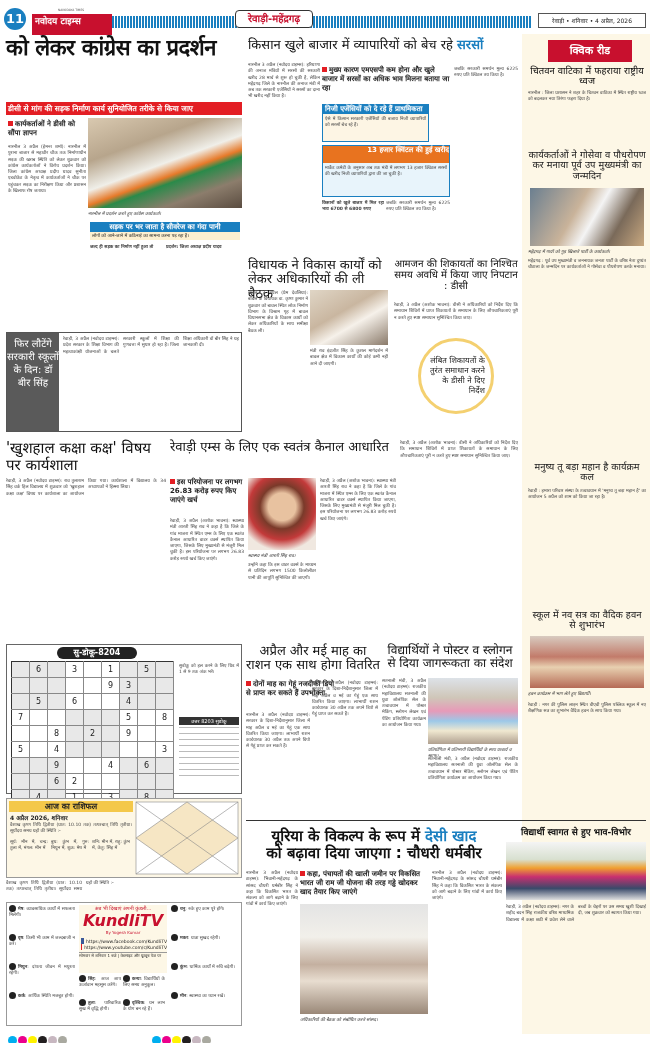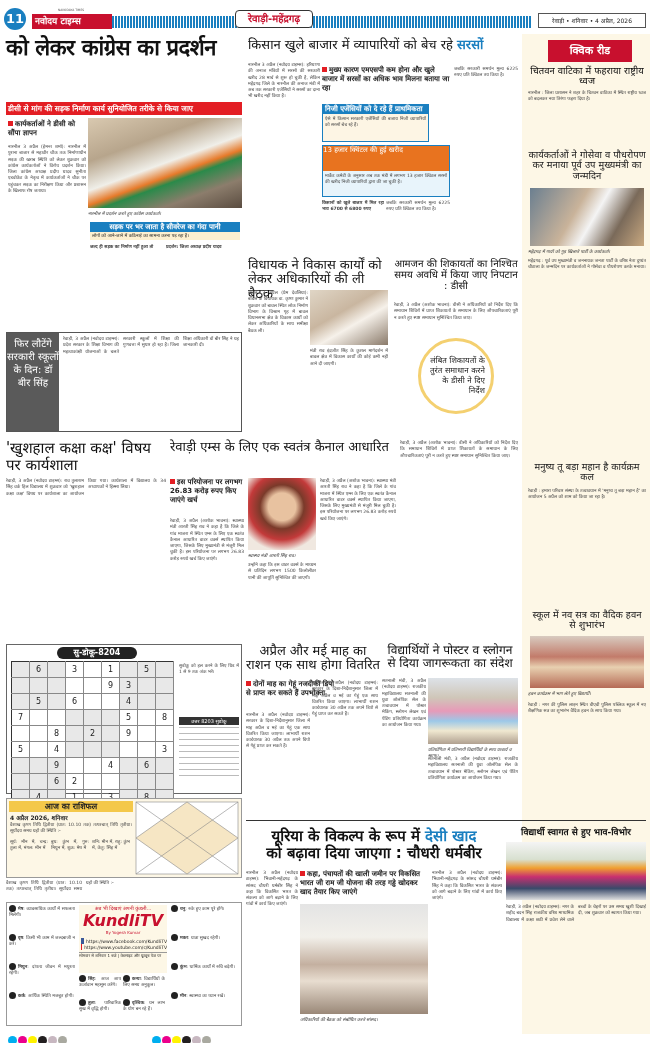--- a/index.html
+++ b/index.html
@@ -1,20 +1,20 @@
 <!DOCTYPE html>
 <html><head>
 <meta charset="utf-8">
 <style>
 *{box-sizing:border-box;margin:0;padding:0}
 body{width:650px;height:1043px;background:#fff;font-family:"DejaVu Sans",sans-serif;position:relative;overflow:hidden;color:#222}
 .abs{position:absolute}
 .masthead{left:0;top:0;width:650px;height:34px}
 .pageno{left:4px;top:8px;width:22px;height:22px;border-radius:50%;background:#1a7fc0;color:#fff;font:bold 13px "DejaVu Sans",sans-serif;text-align:center;line-height:22px}
-.brand{left:32px;top:14px;width:80px;height:15px;background:#c8102e;color:#fff;font:bold 9px "DejaVu Sans",sans-serif;line-height:15px;padding-left:3px}
+.brand{left:32px;top:14px;width:80px;height:21px;background:#c8102e;color:#fff;font:bold 9px "DejaVu Sans",sans-serif;line-height:15px;padding-left:3px}
 .brandtop{left:58px;top:8px;font-size:3px;color:#555}
 .stripe{left:112px;top:16px;width:420px;height:12px;background:repeating-linear-gradient(90deg,#1a7fc0 0 2px,#fff 2px 3px)}
 .edition{left:235px;top:10px;width:78px;height:18px;background:#fff;border:1px solid #333;color:#c8102e;font:bold 10px "DejaVu Sans",sans-serif;text-align:center;line-height:16px;border-radius:4px}
 .datebox{left:538px;top:13px;width:108px;height:15px;border:1px solid #555;font-size:6px;line-height:13px;text-align:center}
 .hl{font-family:"DejaVu Sans",sans-serif;font-weight:bold;color:#111;line-height:1.1}
 .blue{color:#1a7fc0}
 .redbar{background:#e31e24;color:#fff;font-weight:bold}
 .txt{font-size:4.5px;line-height:6.3px;color:#444;text-align:justify;overflow:hidden}
 .photo{background:linear-gradient(135deg,#b8a58a,#7a6a5a 40%,#c9b9a2 70%,#8c7d6c)}
 .cap{font-size:4.5px;color:#333;font-style:italic}
@@ -57,21 +57,21 @@
 <div class="abs hl" style="left:248px;top:38px;width:270px;font-size:13px;font-weight:normal;white-space:nowrap">
   <span>किसान खुले बाजार में व्यापारियों को बेच रहे</span> <span class="blue" style="font-weight:bold">सरसों</span>
 </div>
 <div class="abs txt" style="left:248px;top:62px;width:72px;height:190px">नारनौल 3 अप्रैल (नवोदय टाइम्स): हरियाणा की अनाज मंडियों में सरसों की सरकारी खरीद 28 मार्च से शुरू हो चुकी है, लेकिन महेंद्रगढ़ जिले के नारनौल की अनाज मंडी में अब तक सरकारी एजेंसियों ने सरसों का दाना भी खरीद नहीं किया है।</div>
 <div class="abs sub" style="left:322px;top:66px;width:128px"><span class="bullet"></span><span>मुख्य कारण एमएसपी कम होना और खुले बाजार में सरसों का अधिक भाव मिलना बताया जा रहा</span></div>
 <div class="abs" style="left:322px;top:104px;width:107px;height:38px;border:1px solid #1a7fc0;background:#fdf5e4">
   <div style="background:#1a7fc0;color:#fff;font-size:7px;font-weight:bold;padding-left:2px;height:9px;line-height:9px">निजी एजेंसियों को दे रहे हैं प्राथमिकता</div>
   <div class="txt" style="padding:2px">ऐसे में किसान सरकारी एजेंसियों की बजाय निजी व्यापारियों को सरसों बेच रहे हैं।</div>
 </div>
 <div class="abs" style="left:322px;top:145px;width:128px;height:52px;border:1px solid #1a7fc0;background:#e8f4fb">
-  <div style="background:#e8731f;color:#fff;font-size:7px;font-weight:normal;text-align:left;height:25px;line-height:9px">13 हजार क्विंटल की हुई खरीद</div>
+  <div style="background:#e8731f;color:#fff;font-size:7px;font-weight:bold;text-align:right;height:17px;line-height:9px">13 हजार क्विंटल की हुई खरीद</div>
   <div class="txt" style="padding:2px">मार्केट कमेटी के अनुसार अब तक मंडी में लगभग 13 हजार क्विंटल सरसों की खरीद निजी व्यापारियों द्वारा की जा चुकी है।</div>
 </div>
 <div class="abs txt" style="left:322px;top:200px;width:62px;height:20px;font-weight:bold">किसानों को खुले बाजार में मिल रहा भाव 6700 से 6800 रुपए</div>
 <div class="abs txt" style="left:386px;top:200px;width:64px;height:20px">जबकि सरकारी समर्थन मूल्य 6225 रुपए प्रति क्विंटल तय किया है।</div>
 <div class="abs txt" style="left:454px;top:66px;width:64px;height:150px">जबकि सरकारी समर्थन मूल्य 6225 रुपए प्रति क्विंटल तय किया है।</div>
 
 <div class="abs sideboxbg" style="left:522px;top:34px;width:128px;height:1000px"></div>
 <div class="abs quickread">क्विक रीड</div>
 <div class="abs hl" style="left:528px;top:66px;width:118px;font-size:9.5px;font-weight:normal;text-align:center">चितवन वाटिका में फहराया राष्ट्रीय ध्वज</div>
 <div class="abs txt" style="left:528px;top:90px;width:118px;height:58px">नारनौल : जिला प्रशासन ने शहर के चितवन वाटिका में स्थित राष्ट्रीय ध्वज को बदलकर नया तिरंगा फहरा दिया है।</div>

